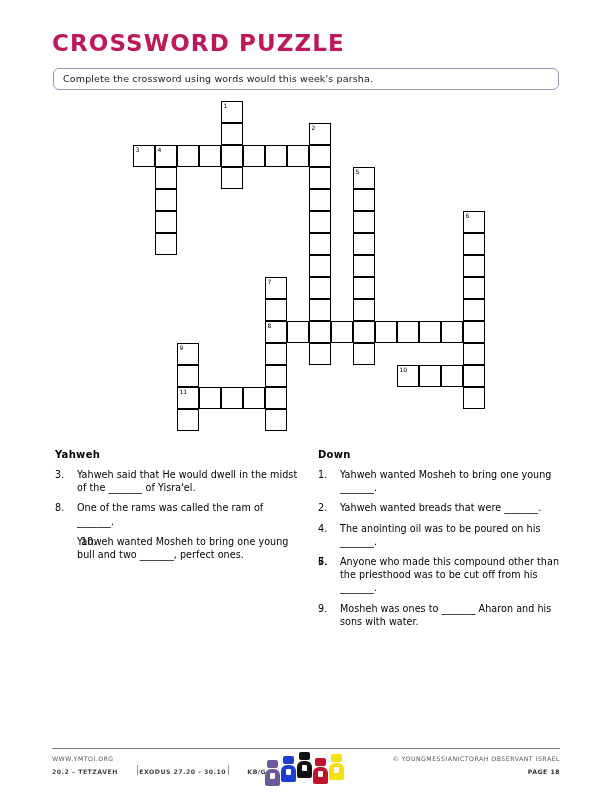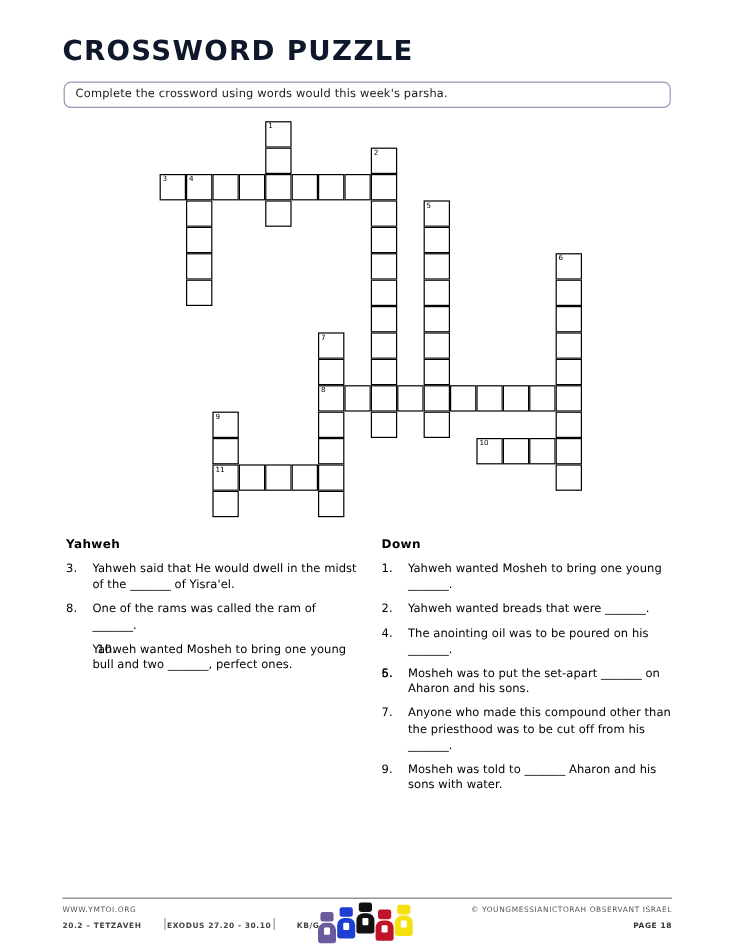--- a/index.html
+++ b/index.html
@@ -17,21 +17,21 @@
 
   
   #page-title {
     position: absolute;
     left: 52px;
     top: 30px;
     font-family: "DejaVu Sans", "Liberation Sans", sans-serif;
     font-size: 23px;
     font-weight: bold;
     letter-spacing: 1.1px;
-    color: #0f172a;
+    color: #be185d;
     white-space: nowrap;
   }
 
   
   #instruction-box {
     position: absolute;
     left: 53px;
     top: 68px;
     width: 506px;
     height: 22px;
@@ -286,23 +286,23 @@
     <div class="clue-item"><span class="clue-num">8.</span><span>One of the rams was called the ram of _______.</span></div>
     <div class="clue-item"><span class="clue-num wide">10.</span><span>Yahweh wanted Mosheh to bring one young bull and two _______, perfect ones.</span></div>
   </div>
 
 <div class="clue-heading" id="down-heading">Down</div>
 <div class="clue-list" id="down-list">
     <div class="clue-item"><span class="clue-num">1.</span><span>Yahweh wanted Mosheh to bring one young _______.</span></div>
     <div class="clue-item"><span class="clue-num">2.</span><span>Yahweh wanted breads that were _______.</span></div>
     <div class="clue-item"><span class="clue-num">4.</span><span>The anointing oil was to be poured on his _______.</span></div>
     <div class="clue-item"><span class="clue-num">5.</span></div>
-    <div class="clue-item"><span class="clue-num">6.</span><span>Mosheh was to put the set-apart _______ on Aharon and his sons.</span></div>
+    <div class="clue-item"><span class="clue-num">6.</span></div>
     <div class="clue-item"><span class="clue-num">7.</span><span>Anyone who made this compound other than the priesthood was to be cut off from his _______.</span></div>
-    <div class="clue-item"><span class="clue-num">9.</span><span>Mosheh was told to _______ Aharon and his sons with water.</span></div>
+    <div class="clue-item"><span class="clue-num">9.</span><span>Mosheh was ones to _______ Aharon and his sons with water.</span></div>
   </div>
 
 <div id="footer-rule"></div>
 <div class="footer-text" id="footer-url">WWW.YMTOI.ORG</div>
 <div class="footer-text" id="footer-meta">
   <span>20.2 – TETZAVEH</span>
   <span style="display:inline-block;width:16px"></span>
   <span>EXODUS 27.20 - 30.10</span>
   <span style="display:inline-block;width:16px"></span>
   <span>KB/G</span>

